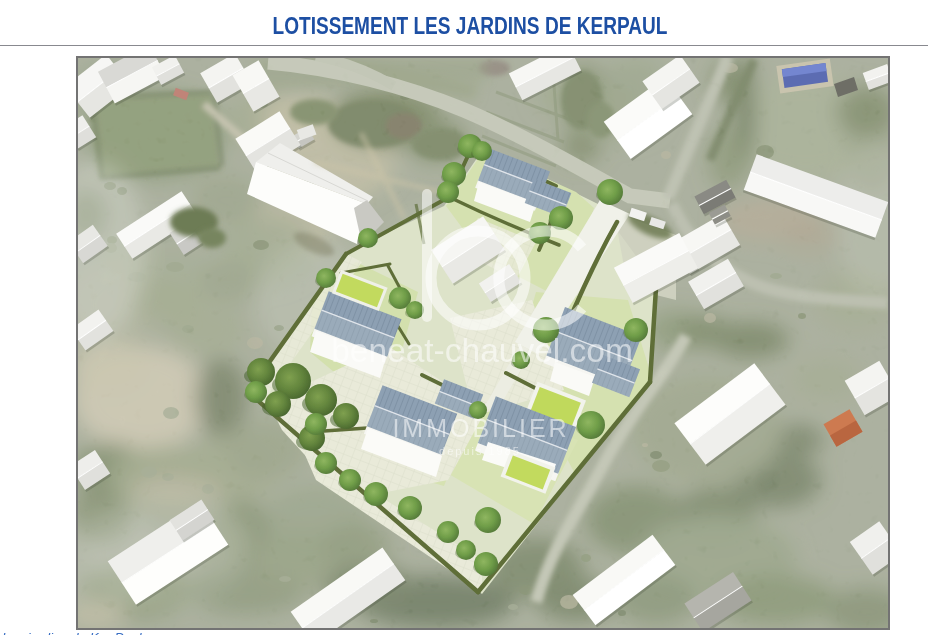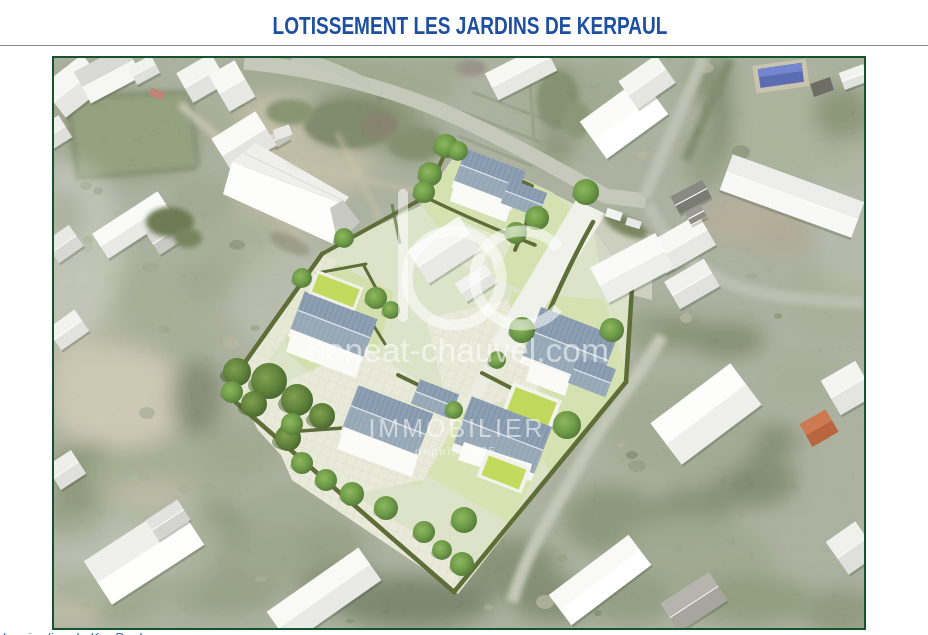--- a/index.html
+++ b/index.html
@@ -1,20 +1,20 @@
 <!DOCTYPE html>
 <html><head>
 <meta charset="utf-8">
 <style>
   html,body{margin:0;padding:0;background:#ffffff;width:928px;height:635px;overflow:hidden;}
   body{font-family:"Liberation Sans", sans-serif;position:relative;}
   .titlesvg{position:absolute;left:0;top:0;}
   .rule{position:absolute;left:0;top:45px;width:928px;height:1px;background:#88898f;}
-  .photo{position:absolute;left:52px;top:56px;width:810px;height:570px;
-         border:2px solid #14532d;overflow:hidden;background:#b91c1c;}
+  .photo{position:absolute;left:76px;top:56px;width:810px;height:570px;
+         border:2px solid #737373;overflow:hidden;background:#b91c1c;}
   .caption{position:absolute;left:2px;top:629.5px;color:#3a6fc4;font-size:13.5px;
            font-style:italic;white-space:nowrap;}
 </style>
 </head>
 <body>
 
 <svg class="titlesvg" width="928" height="46" xmlns="http://www.w3.org/2000/svg">
     <text x="470" y="33.6" text-anchor="middle" textLength="395" lengthAdjust="spacingAndGlyphs" font-family="Liberation Sans, sans-serif" font-size="23.5" font-weight="bold" fill="#1d4fa3">LOTISSEMENT LES JARDINS DE KERPAUL</text>
   </svg>
 

